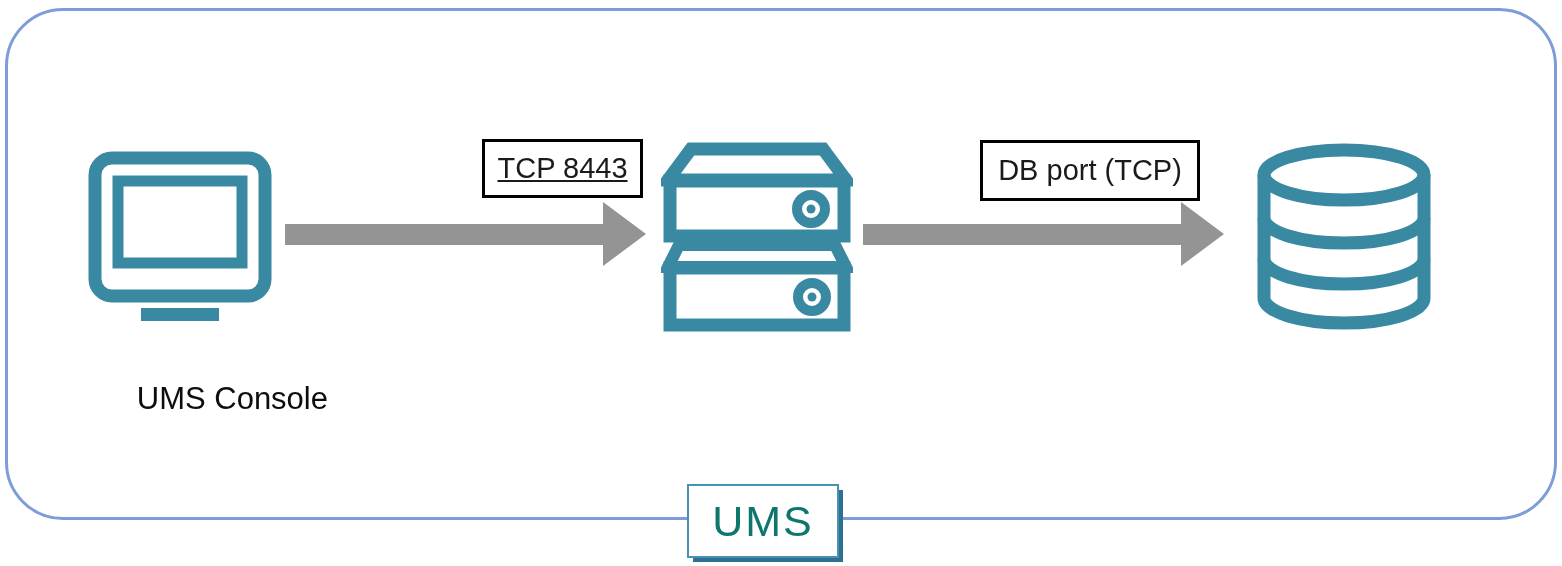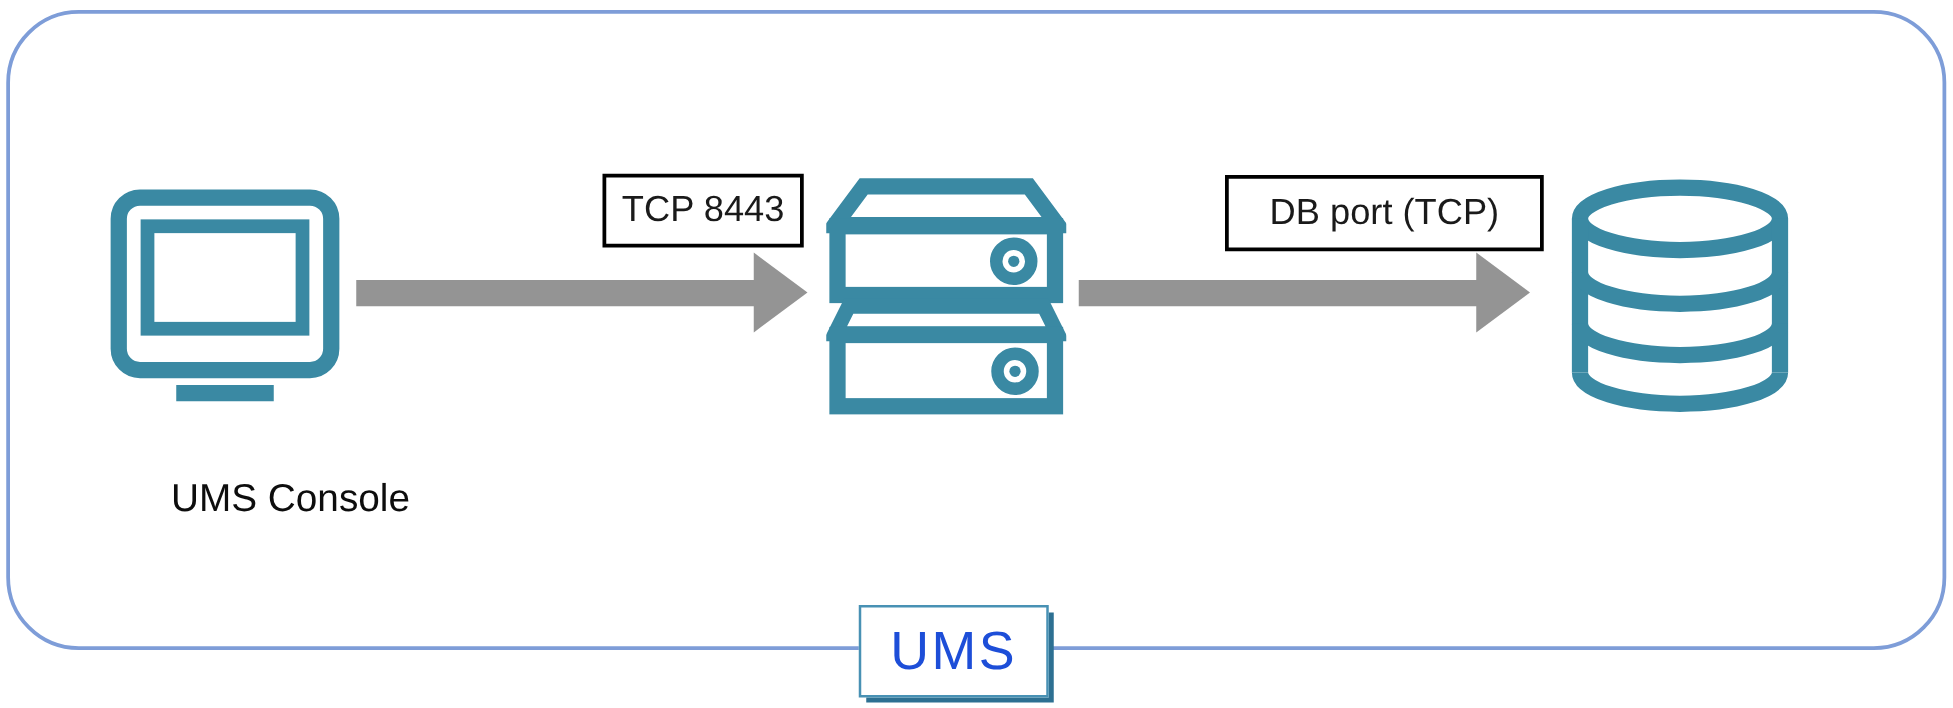--- a/index.html
+++ b/index.html
@@ -35,56 +35,56 @@
   .node-label {
     position:absolute; width:280px; text-align:right;
     font-size:31px; color:#0d0d0d; white-space:nowrap;
   }
 
   .ums-badge {
     position:absolute; left:687px; top:484px; width:152px; height:74px;
     background:#ffffff; border:2px solid #4891B4;
     box-shadow:5px 5px 0 -1px #2d7092;
     display:flex; align-items:center; justify-content:center;
-    font-size:43px; letter-spacing:2px; color:#1d4ed8; z-index:2;
+    font-size:43px; letter-spacing:2px; color:#0f766e; z-index:2;
   }
 </style>
 </head>
 <body>
 
 <div class="stage">
 
   <div class="frame"></div>
 
   <svg class="icon" style="left:85px; top:148px;" width="190" height="178" viewBox="0 0 190 178">
     <rect x="10" y="10" width="170" height="138" rx="17" fill="none" stroke="#3A89A3" stroke-width="13"></rect>
     <rect x="33" y="33" width="124" height="82" fill="none" stroke="#3A89A3" stroke-width="11"></rect>
     <rect x="56" y="160" width="78" height="13" fill="#3A89A3"></rect>
   </svg>
 
   <div class="arrow-shaft" style="left:285px; top:224px; width:320px; height:21px;"></div>
   <div class="arrow-head" style="left:603px; top:202px;"></div>
 
-  <div class="port-label" style="left:482px; top:139px; width:161px; height:59px;">TCP 8443</div>
+  <div class="port-label" style="left:482px; top:139px; width:161px; height:59px;text-decoration:underline;">TCP 8443</div>
 
   <svg class="icon" style="left:661px; top:141px;" width="192" height="192" viewBox="0 0 192 192">
     <polygon points="30,8 162,8 185,39 7,39" fill="none" stroke="#3A89A3" stroke-width="13"></polygon>
     <rect x="9" y="40" width="174" height="55" fill="none" stroke="#3A89A3" stroke-width="13"></rect>
     <circle cx="150" cy="68" r="14" fill="#ffffff" stroke="#3A89A3" stroke-width="10"></circle>
     <circle cx="150" cy="68" r="4.5" fill="#3A89A3"></circle>
     <polygon points="18,104 174,104 185,126 7,126" fill="none" stroke="#3A89A3" stroke-width="12"></polygon>
     <rect x="9" y="127" width="174" height="57" fill="none" stroke="#3A89A3" stroke-width="13"></rect>
     <circle cx="151" cy="156" r="14" fill="#ffffff" stroke="#3A89A3" stroke-width="10"></circle>
     <circle cx="151" cy="156" r="4.5" fill="#3A89A3"></circle>
   </svg>
 
   <div class="arrow-shaft" style="left:863px; top:224px; width:320px; height:21px;"></div>
   <div class="arrow-head" style="left:1181px; top:202px;"></div>
 
-  <div class="port-label" style="left:980px; top:140px; width:255px; height:61px;">DB port (TCP)</div>
+  <div class="port-label" style="left:980px; top:140px; width:220px; height:61px;">DB port (TCP)</div>
 
   <svg class="icon" style="left:1250px; top:142px;" width="188" height="190" viewBox="0 0 188 190">
     <ellipse cx="94" cy="33" rx="80" ry="25" fill="none" stroke="#3A89A3" stroke-width="13"></ellipse>
     <path d="M14,33 V156" fill="none" stroke="#3A89A3" stroke-width="13"></path>
     <path d="M174,33 V156" fill="none" stroke="#3A89A3" stroke-width="13"></path>
     <path d="M14,76  A80,25 0 0 0 174,76" fill="none" stroke="#3A89A3" stroke-width="13"></path>
     <path d="M14,117 A80,25 0 0 0 174,117" fill="none" stroke="#3A89A3" stroke-width="13"></path>
     <path d="M14,156 A80,25 0 0 0 174,156" fill="none" stroke="#3A89A3" stroke-width="13"></path>
   </svg>
 

